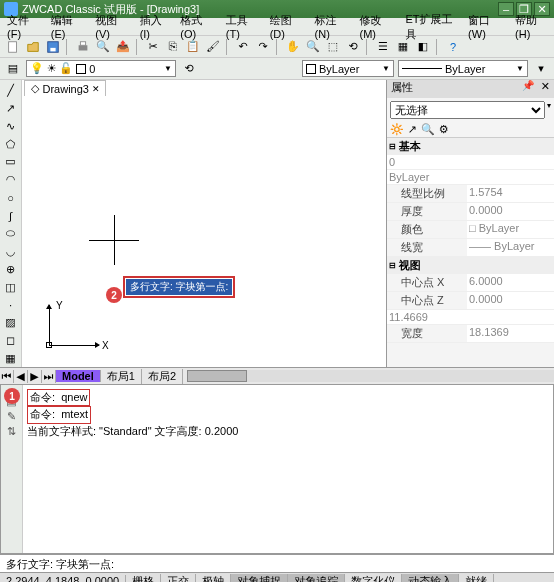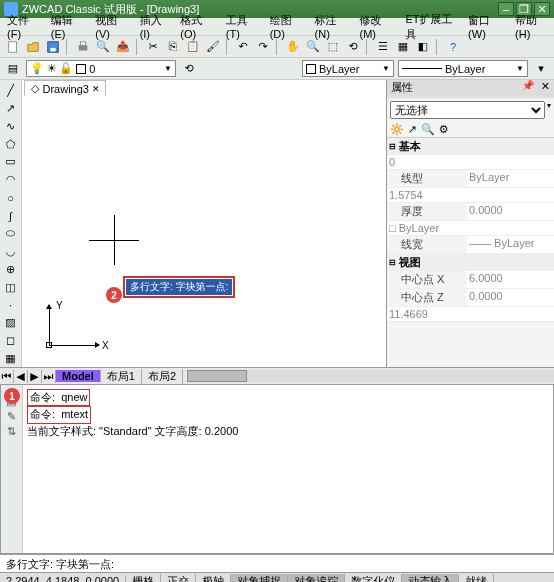--- a/index.html
+++ b/index.html
@@ -231,51 +231,56 @@
     </div>
     <div class="props-grid" id="pgrid">
         <div class="pg-group">
           <span class="tree">⊟</span>
           <span>基本</span>
         </div>
         <div class="pg-row">
           <div class="pg-value">0</div>
         </div>
         <div class="pg-row">
-          <div class="pg-label">线型</div>
           <div class="pg-value">ByLayer</div>
         </div>
         <div class="pg-row">
+          <div class="pg-label">线型比例</div>
           <div class="pg-value">1.5754</div>
         </div>
         <div class="pg-row">
           <div class="pg-label">厚度</div>
           <div class="pg-value">0.0000</div>
         </div>
         <div class="pg-row">
+          <div class="pg-label">颜色</div>
           <div class="pg-value">□ ByLayer</div>
         </div>
         <div class="pg-row">
           <div class="pg-label">线宽</div>
           <div class="pg-value">—— ByLayer</div>
         </div>
         <div class="pg-group">
           <span class="tree">⊟</span>
           <span>视图</span>
         </div>
         <div class="pg-row">
           <div class="pg-label">中心点 X</div>
           <div class="pg-value">6.0000</div>
         </div>
         <div class="pg-row">
           <div class="pg-label">中心点 Z</div>
           <div class="pg-value">0.0000</div>
         </div>
         <div class="pg-row">
           <div class="pg-value">11.4669</div>
+        </div>
+        <div class="pg-row">
+          <div class="pg-label">宽度</div>
+          <div class="pg-value">18.1369</div>
         </div>
       </div>
   </div>
 </div>
 
 <div class="bottom-tabs">
   <div class="nav">
     <span>⏮</span>
     <span>◀</span>
     <span>▶</span>

